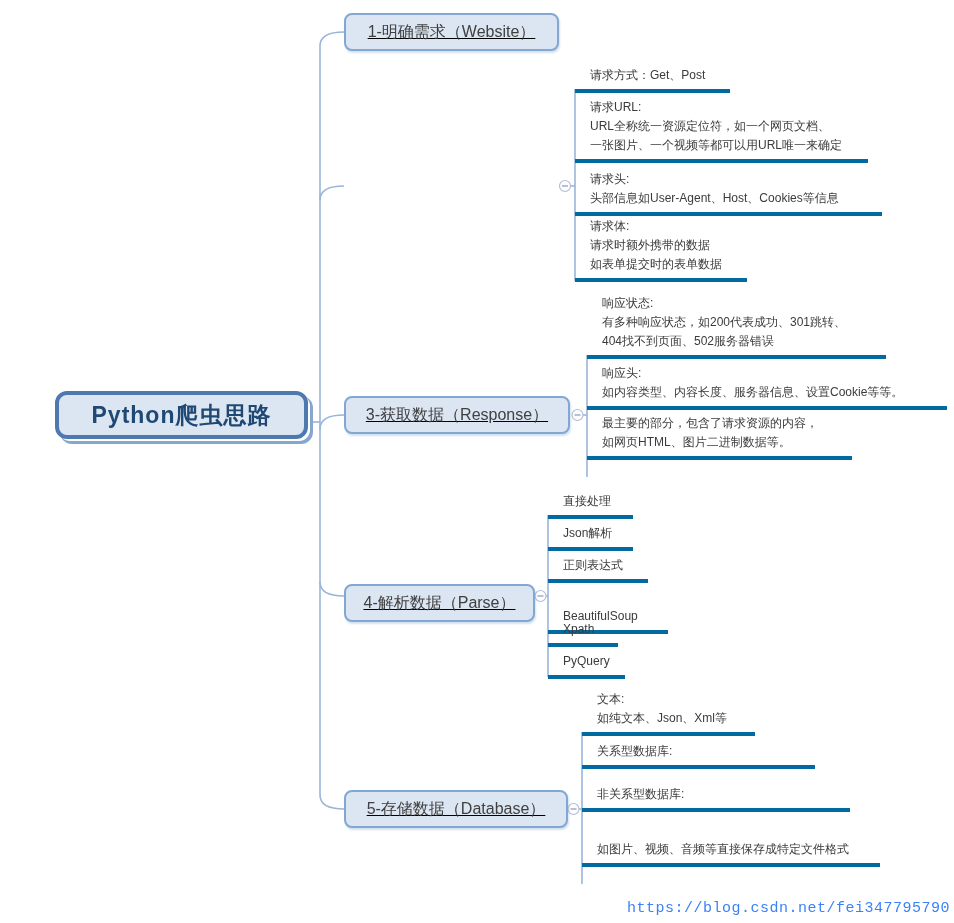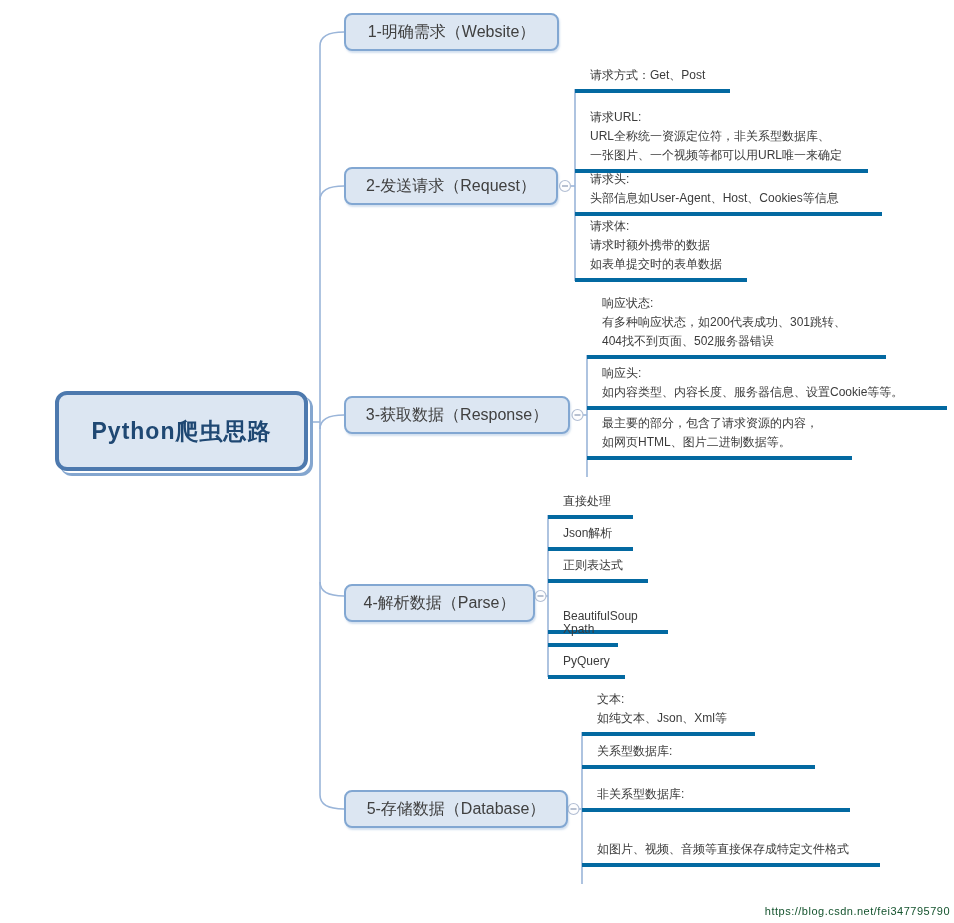--- a/index.html
+++ b/index.html
@@ -5,39 +5,40 @@
   html,body{margin:0;padding:0;background:#ffffff;}
   .canvas{
     position:relative;width:954px;height:923px;background:#ffffff;overflow:hidden;
     font-family:"Liberation Sans","DejaVu Sans",sans-serif;
   }
   svg.wires{position:absolute;left:0;top:0;width:954px;height:923px;}
   .wire{stroke:#9ab5d9;stroke-width:1.6;fill:none;}
   .collapse circle{fill:#fdfdfe;stroke:#b3bfd4;stroke-width:1.2;}
   .collapse line{stroke:#9aa6bd;stroke-width:1.4;}
   .root{
-    position:absolute;left:55px;top:391px;width:253px;height:80px;
+    position:absolute;left:55px;top:391px;width:253px;height:48px;
     background:#dce6f2;border:4px solid #4d79ae;border-radius:12px;
     box-shadow:3px 3px 0 -1px #ffffff,5px 5px 0 0 #84a6cf;
     display:flex;align-items:center;justify-content:center;box-sizing:border-box;
   }
   .root span{font-size:23px;font-weight:bold;color:#1f4873;letter-spacing:1px;}
   .bnode{
     position:absolute;height:38px;background:#dce6f2;border:2px solid #82a7d2;
     border-radius:8px;display:flex;align-items:center;justify-content:center;
-    box-sizing:border-box;box-shadow:1px 2px 2px rgba(130,167,210,0.35);
+    box-sizing:border-box;box-shadow:1px 2px 2px rgba(130,167,210,0.35);text-decoration:underline;
   }
   .bnode span{font-size:16px;color:#404040;white-space:nowrap;}
   .leaf{
     position:absolute;box-sizing:border-box;border-bottom:4px solid #0369a1;
     padding:0 0 4px 15px;font-size:12px;line-height:19px;color:#3b3b3b;white-space:nowrap;
   }
   .watermark{
-    position:absolute;right:4px;bottom:6px;font-size:11px;color:#14532d;
+    position:absolute;right:4px;bottom:6px;font-size:15px;color:#3b82f6;
     letter-spacing:0.5px;
+    font-family:Liberation Mono, monospace;
   }
 </style>
 </head>
 <body>
 
 <div class="canvas">
 
   <svg class="wires">
 
     <path class="wire" d="M 308 422 H 320"></path>
@@ -77,39 +78,36 @@
     </g>
   </svg>
 
   <div class="root">
     <span>Python爬虫思路</span>
   </div>
 
   <div class="bnode" style="left:344px;top:13px;width:215px">
     <span>1-明确需求（Website）</span>
   </div>
-  <div class="bnode" style="left:344px;top:167px;width:214px">
-    <span>2-发送请求（Request）</span>
-  </div>
   <div class="bnode" style="left:344px;top:396px;width:226px">
     <span>3-获取数据（Response）</span>
   </div>
   <div class="bnode" style="left:344px;top:584px;width:191px">
     <span>4-解析数据（Parse）</span>
   </div>
   <div class="bnode" style="left:344px;top:790px;width:224px">
     <span>5-存储数据（Database）</span>
   </div>
 
   <div class="leaf" style="left:575px;top:66px;width:155px">
     <div>请求方式：Get、Post</div>
   </div>
-  <div class="leaf" style="left:575px;top:108px;width:293px">
+  <div class="leaf" style="left:575px;top:98px;width:293px">
     <div>请求URL:</div>
-    <div>URL全称统一资源定位符，非关系型数据库、</div>
+    <div>URL全称统一资源定位符，如一个网页文档、</div>
     <div>一张图片、一个视频等都可以用URL唯一来确定</div>
   </div>
   <div class="leaf" style="left:575px;top:170px;width:307px">
     <div>请求头:</div>
     <div>头部信息如User-Agent、Host、Cookies等信息</div>
   </div>
   <div class="leaf" style="left:575px;top:217px;width:172px">
     <div>请求体:</div>
     <div>请求时额外携带的数据</div>
     <div>如表单提交时的表单数据</div>

